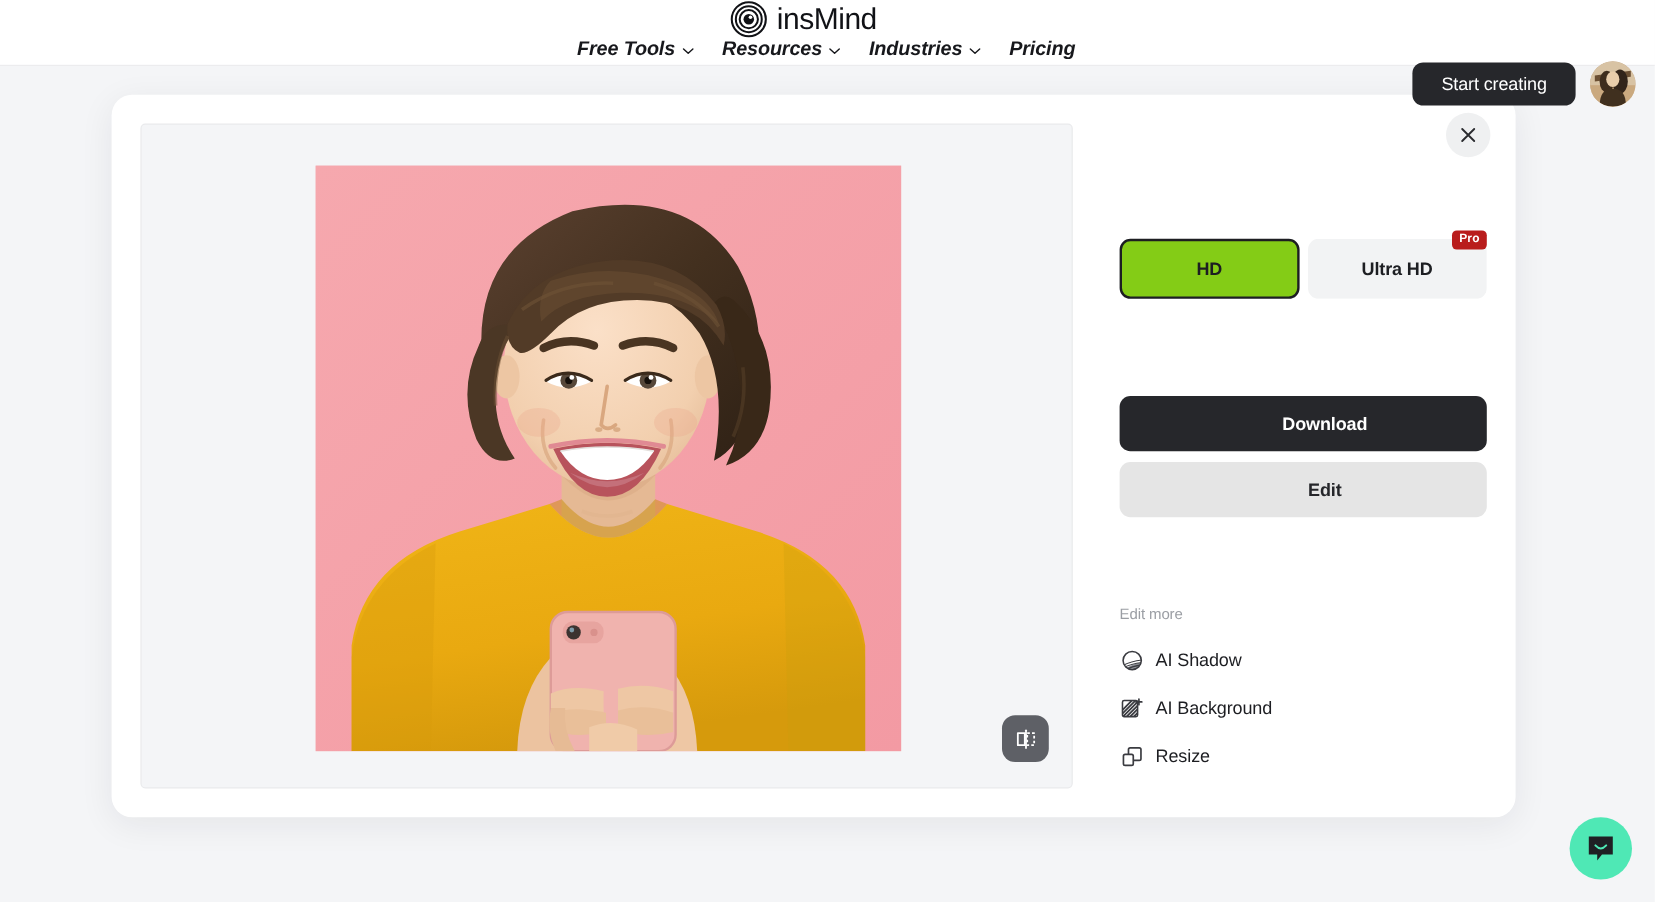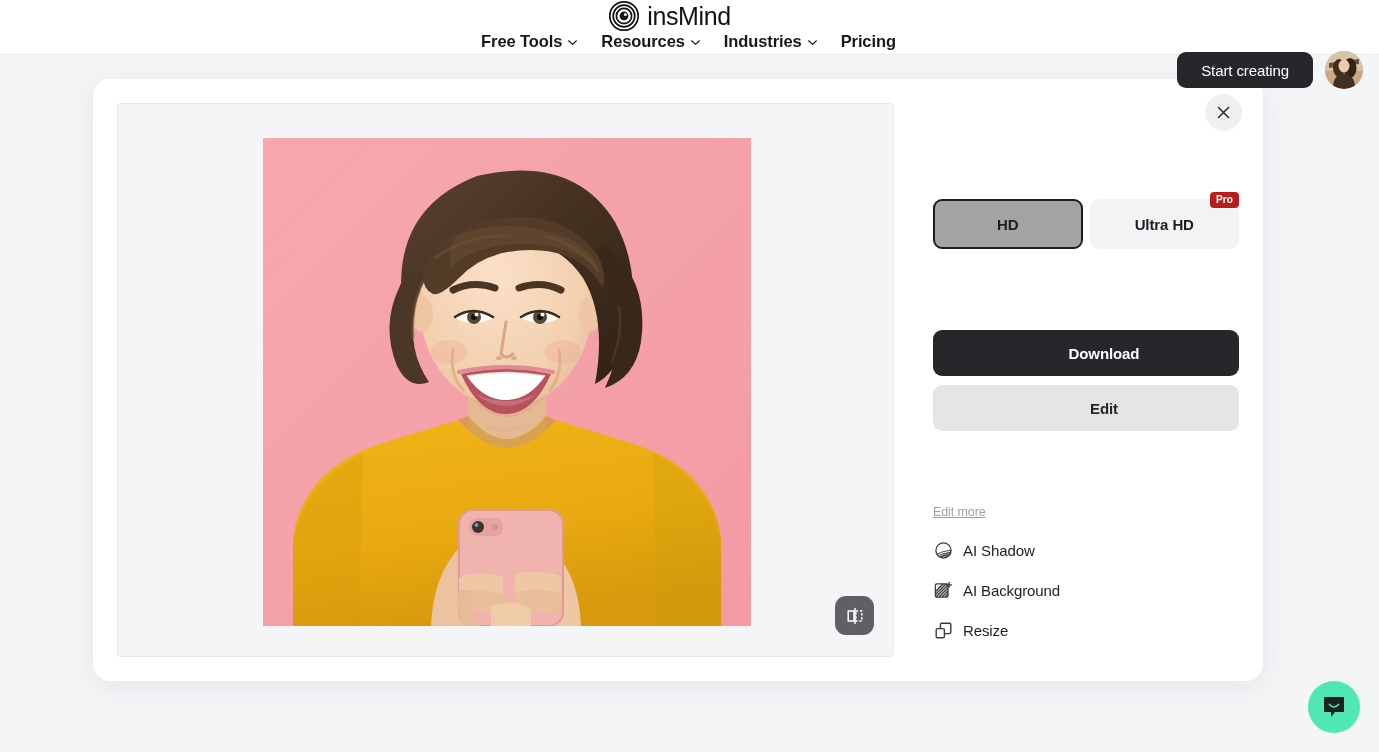--- a/index.html
+++ b/index.html
@@ -44,20 +44,21 @@
     font-size: 25px;
     font-weight: 400;
     letter-spacing: -0.4px;
     color: #111216;
   }
 
   .nav-links {
     display: flex;
     align-items: flex-end;
     gap: 23px;
+    font-style: italic;
   }
   .nav-item {
     display: flex;
     align-items: center;
     gap: 5px;
     font-size: 16.5px;
     font-weight: 700;
     color: #17181c;
     cursor: pointer;
     letter-spacing: -0.1px;
@@ -190,21 +191,21 @@
     border: 2px solid transparent;
     font-family: inherit;
     font-size: 15px;
     font-weight: 700;
     color: #1d1e22;
     cursor: pointer;
     letter-spacing: -0.1px;
   }
   .q-btn.selected {
     border-color: #1d1e22;
-    background: #a3a3a3;
+    background: #84cc16;
   }
   .pro-badge {
     position: absolute;
     top: -9px;
     right: -2px;
     background: #b91c1c;
     color: #ffffff;
     font-size: 10px;
     font-weight: 700;
     padding: 1px 6px 2px;
@@ -235,21 +236,20 @@
     background: #e5e5e5;
     color: #25262a;
     margin-top: 9px;
   }
 
   .edit-more-label {
     margin-top: 74px;
     font-size: 12.5px;
     color: #9b9ea4;
     letter-spacing: -0.1px;
-    text-decoration: underline;
   }
 
   .more-list { margin-top: 11px; }
   .more-item {
     display: flex;
     align-items: center;
     gap: 10px;
     height: 40px;
     cursor: pointer;
   }

